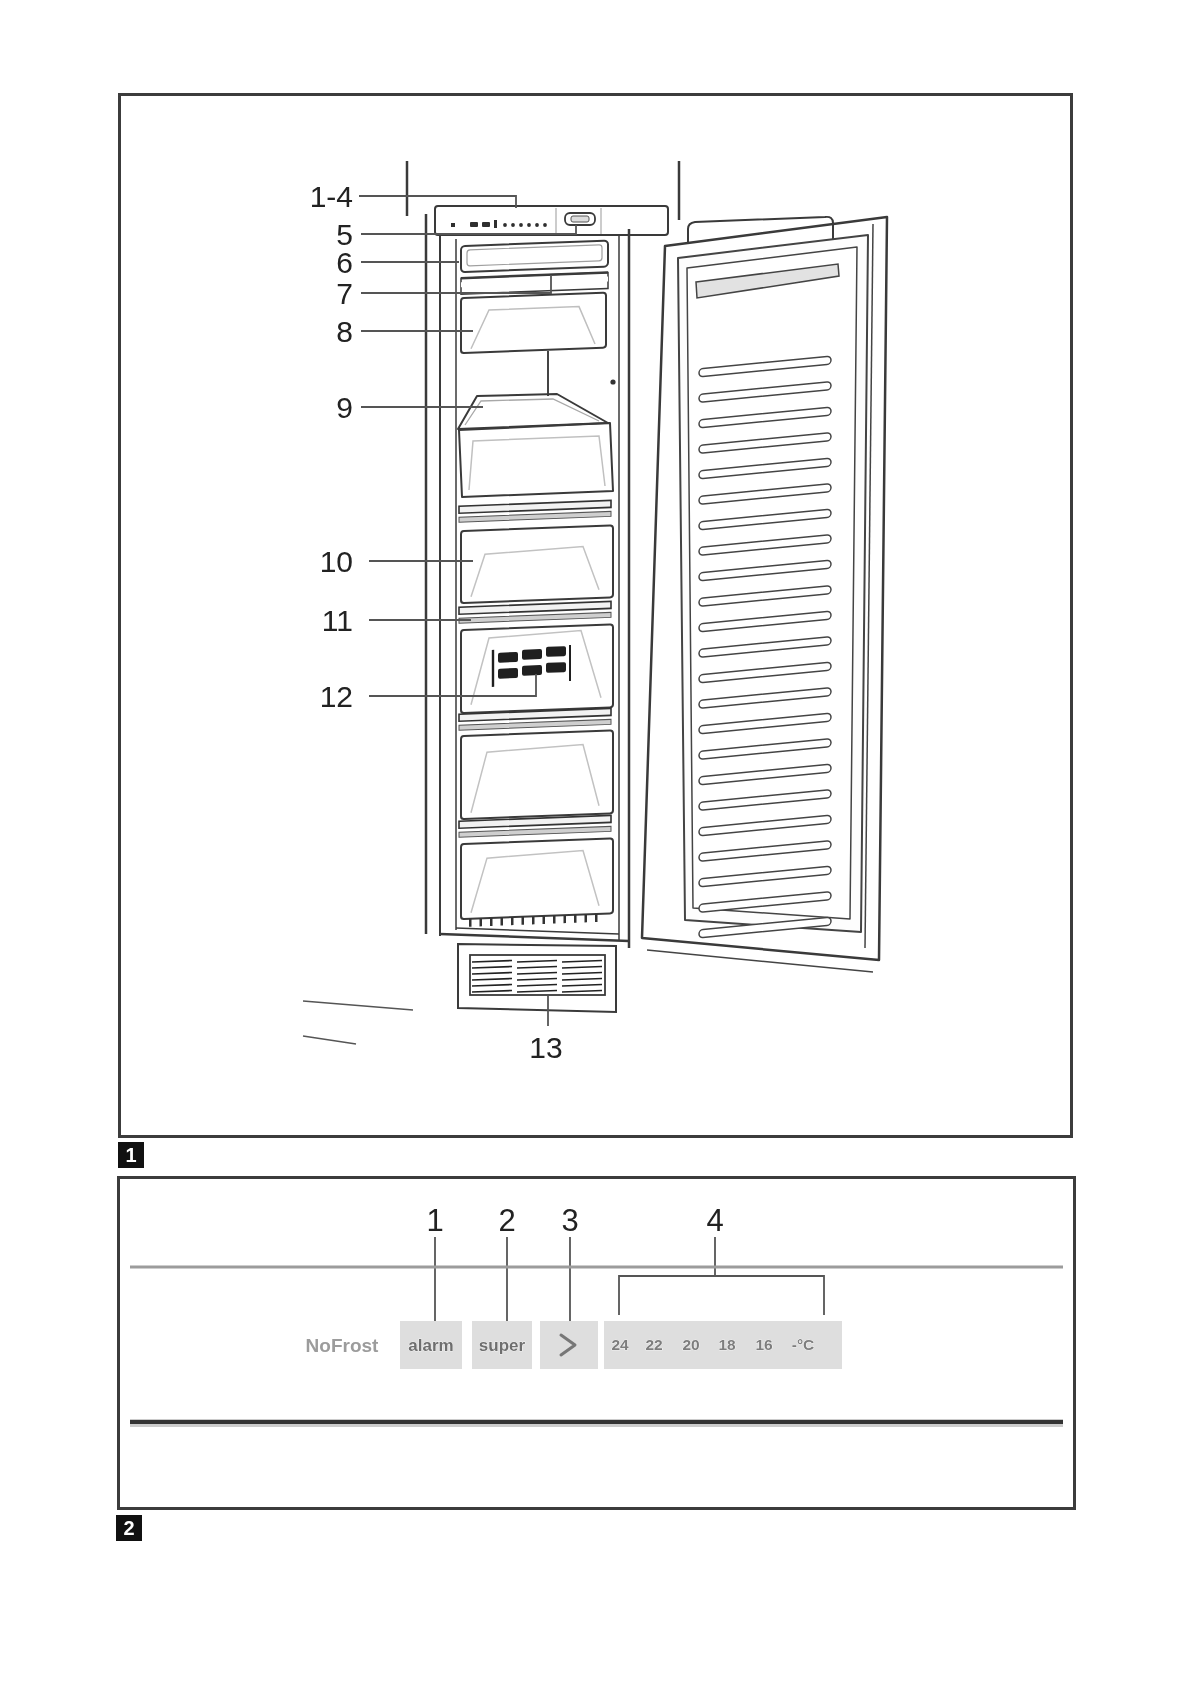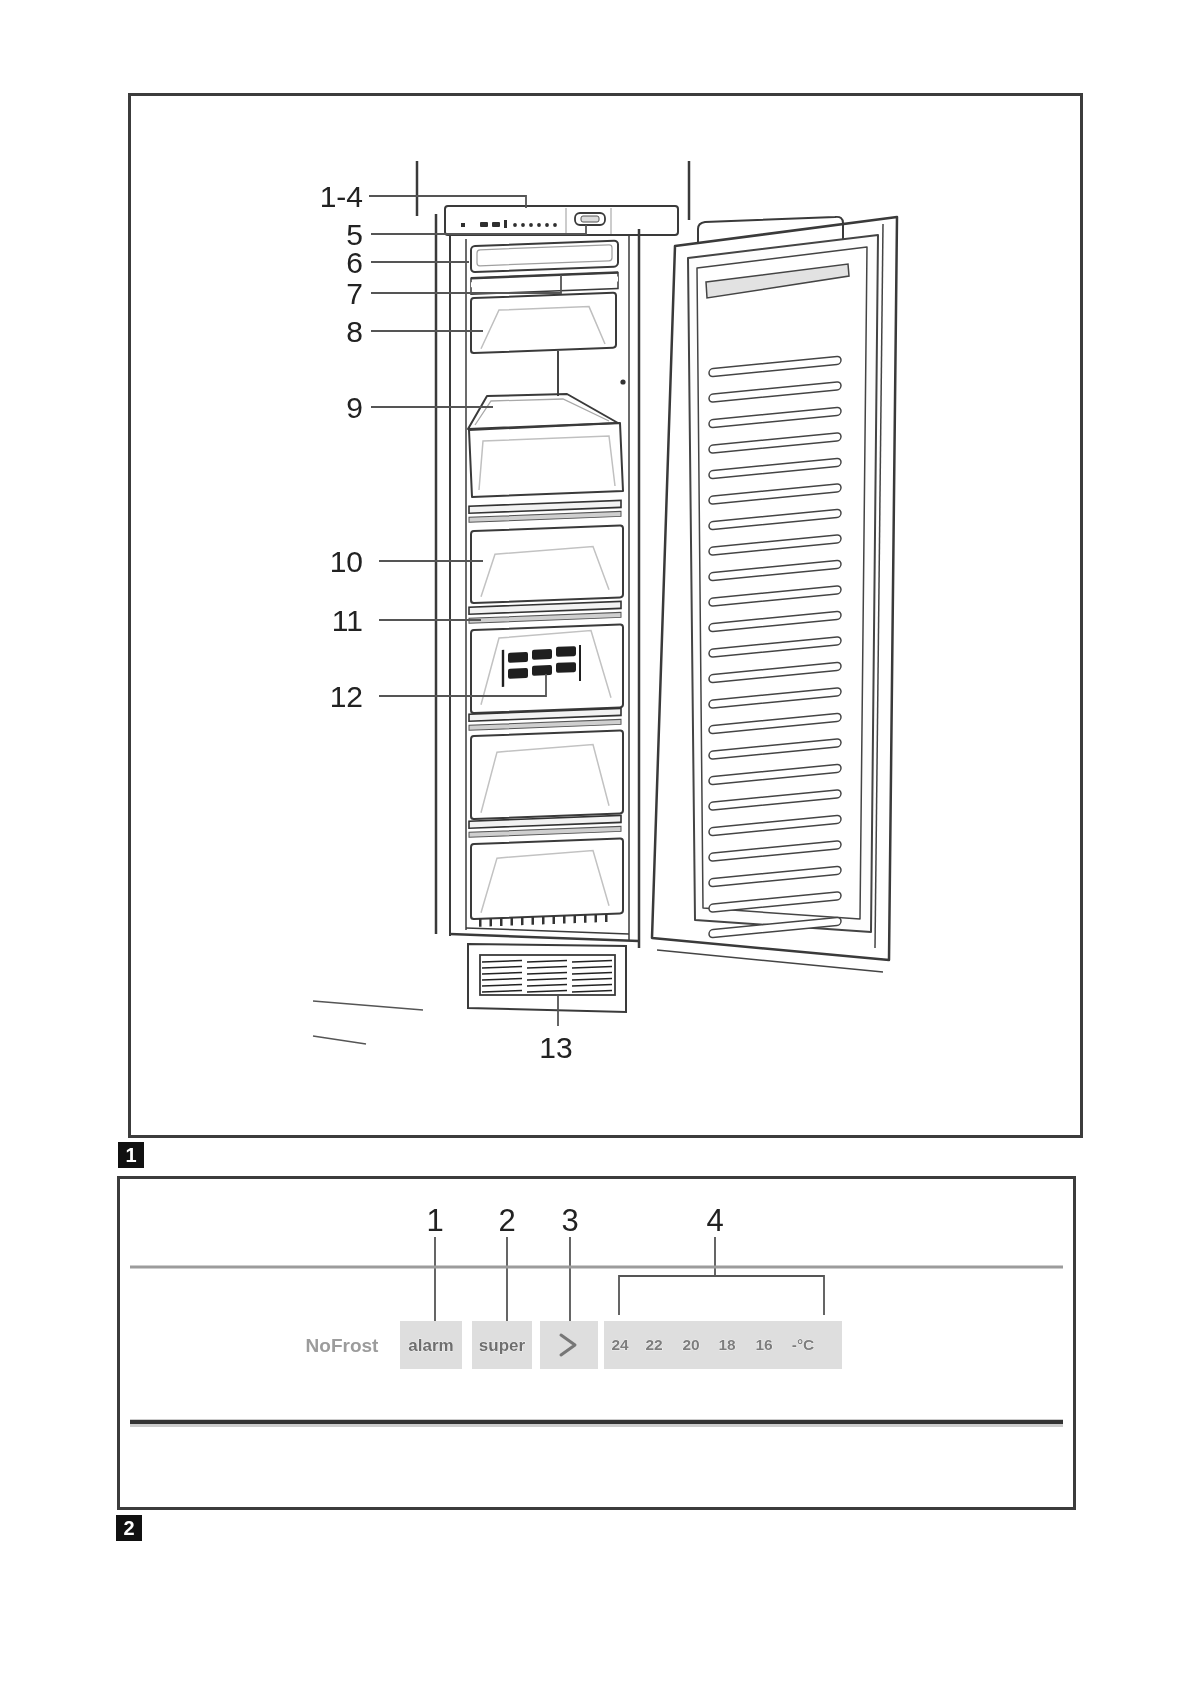--- a/index.html
+++ b/index.html
@@ -1,19 +1,19 @@
 <!DOCTYPE html>
 <html><head>
 <meta charset="utf-8">
 <style>
   html,body{margin:0;padding:0;background:#ffffff;}
   #page{position:relative;width:1190px;height:1684px;background:#ffffff;overflow:hidden;
         font-family:"Liberation Sans", sans-serif;}
   .figbox{position:absolute;border:3px solid #3c3c3c;background:#ffffff;box-sizing:border-box;}
-  #fig1{left:128px;top:93px;width:955px;height:1045px;}
+  #fig1{left:118px;top:93px;width:955px;height:1045px;}
   #fig2{left:117px;top:1176px;width:959px;height:334px;}
   .marker{position:absolute;width:26px;height:26px;background:#111111;color:#ffffff;
           font-size:20px;font-weight:bold;text-align:center;line-height:26px;}
   #marker1{left:118px;top:1142px;}
   #marker2{left:116px;top:1515px;}
   svg{position:absolute;left:0;top:0;}
   svg text{font-family:"Liberation Sans", sans-serif;}
   .callout{font-size:30px;fill:#222222;}
   .callout2{font-size:31px;fill:#222222;}
   .leader{stroke:#555555;stroke-width:1.8;fill:none;}

